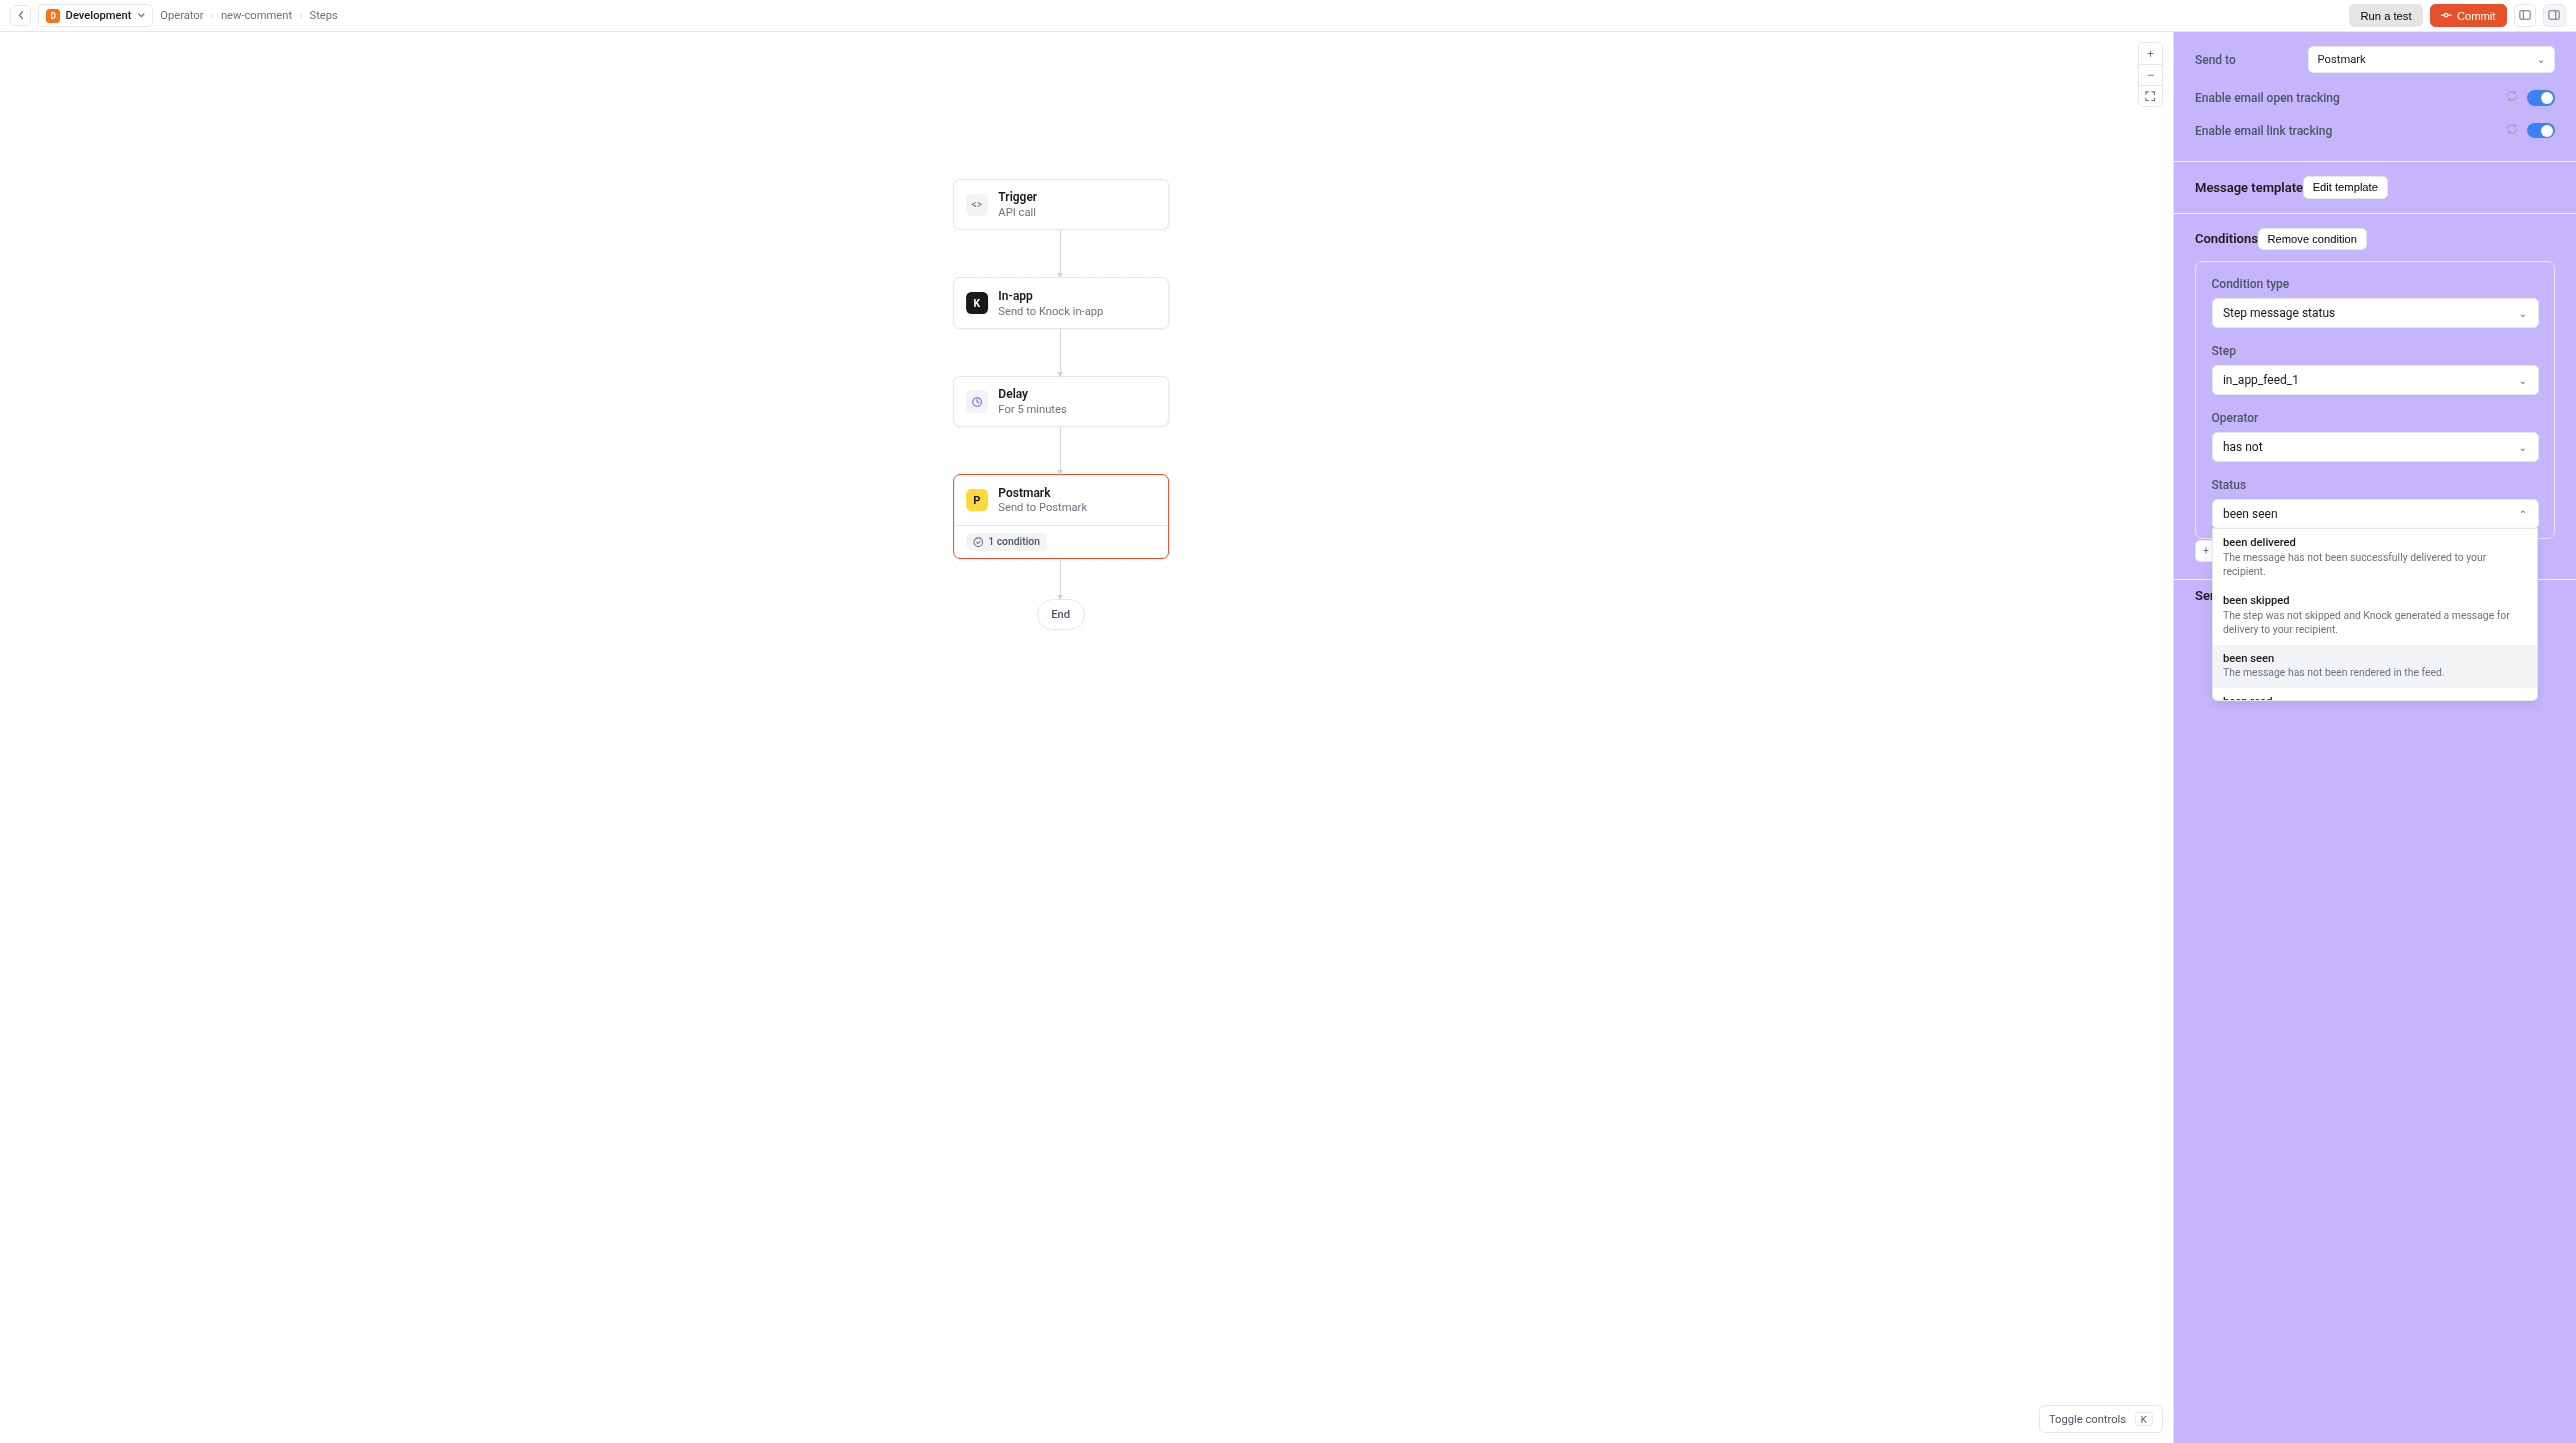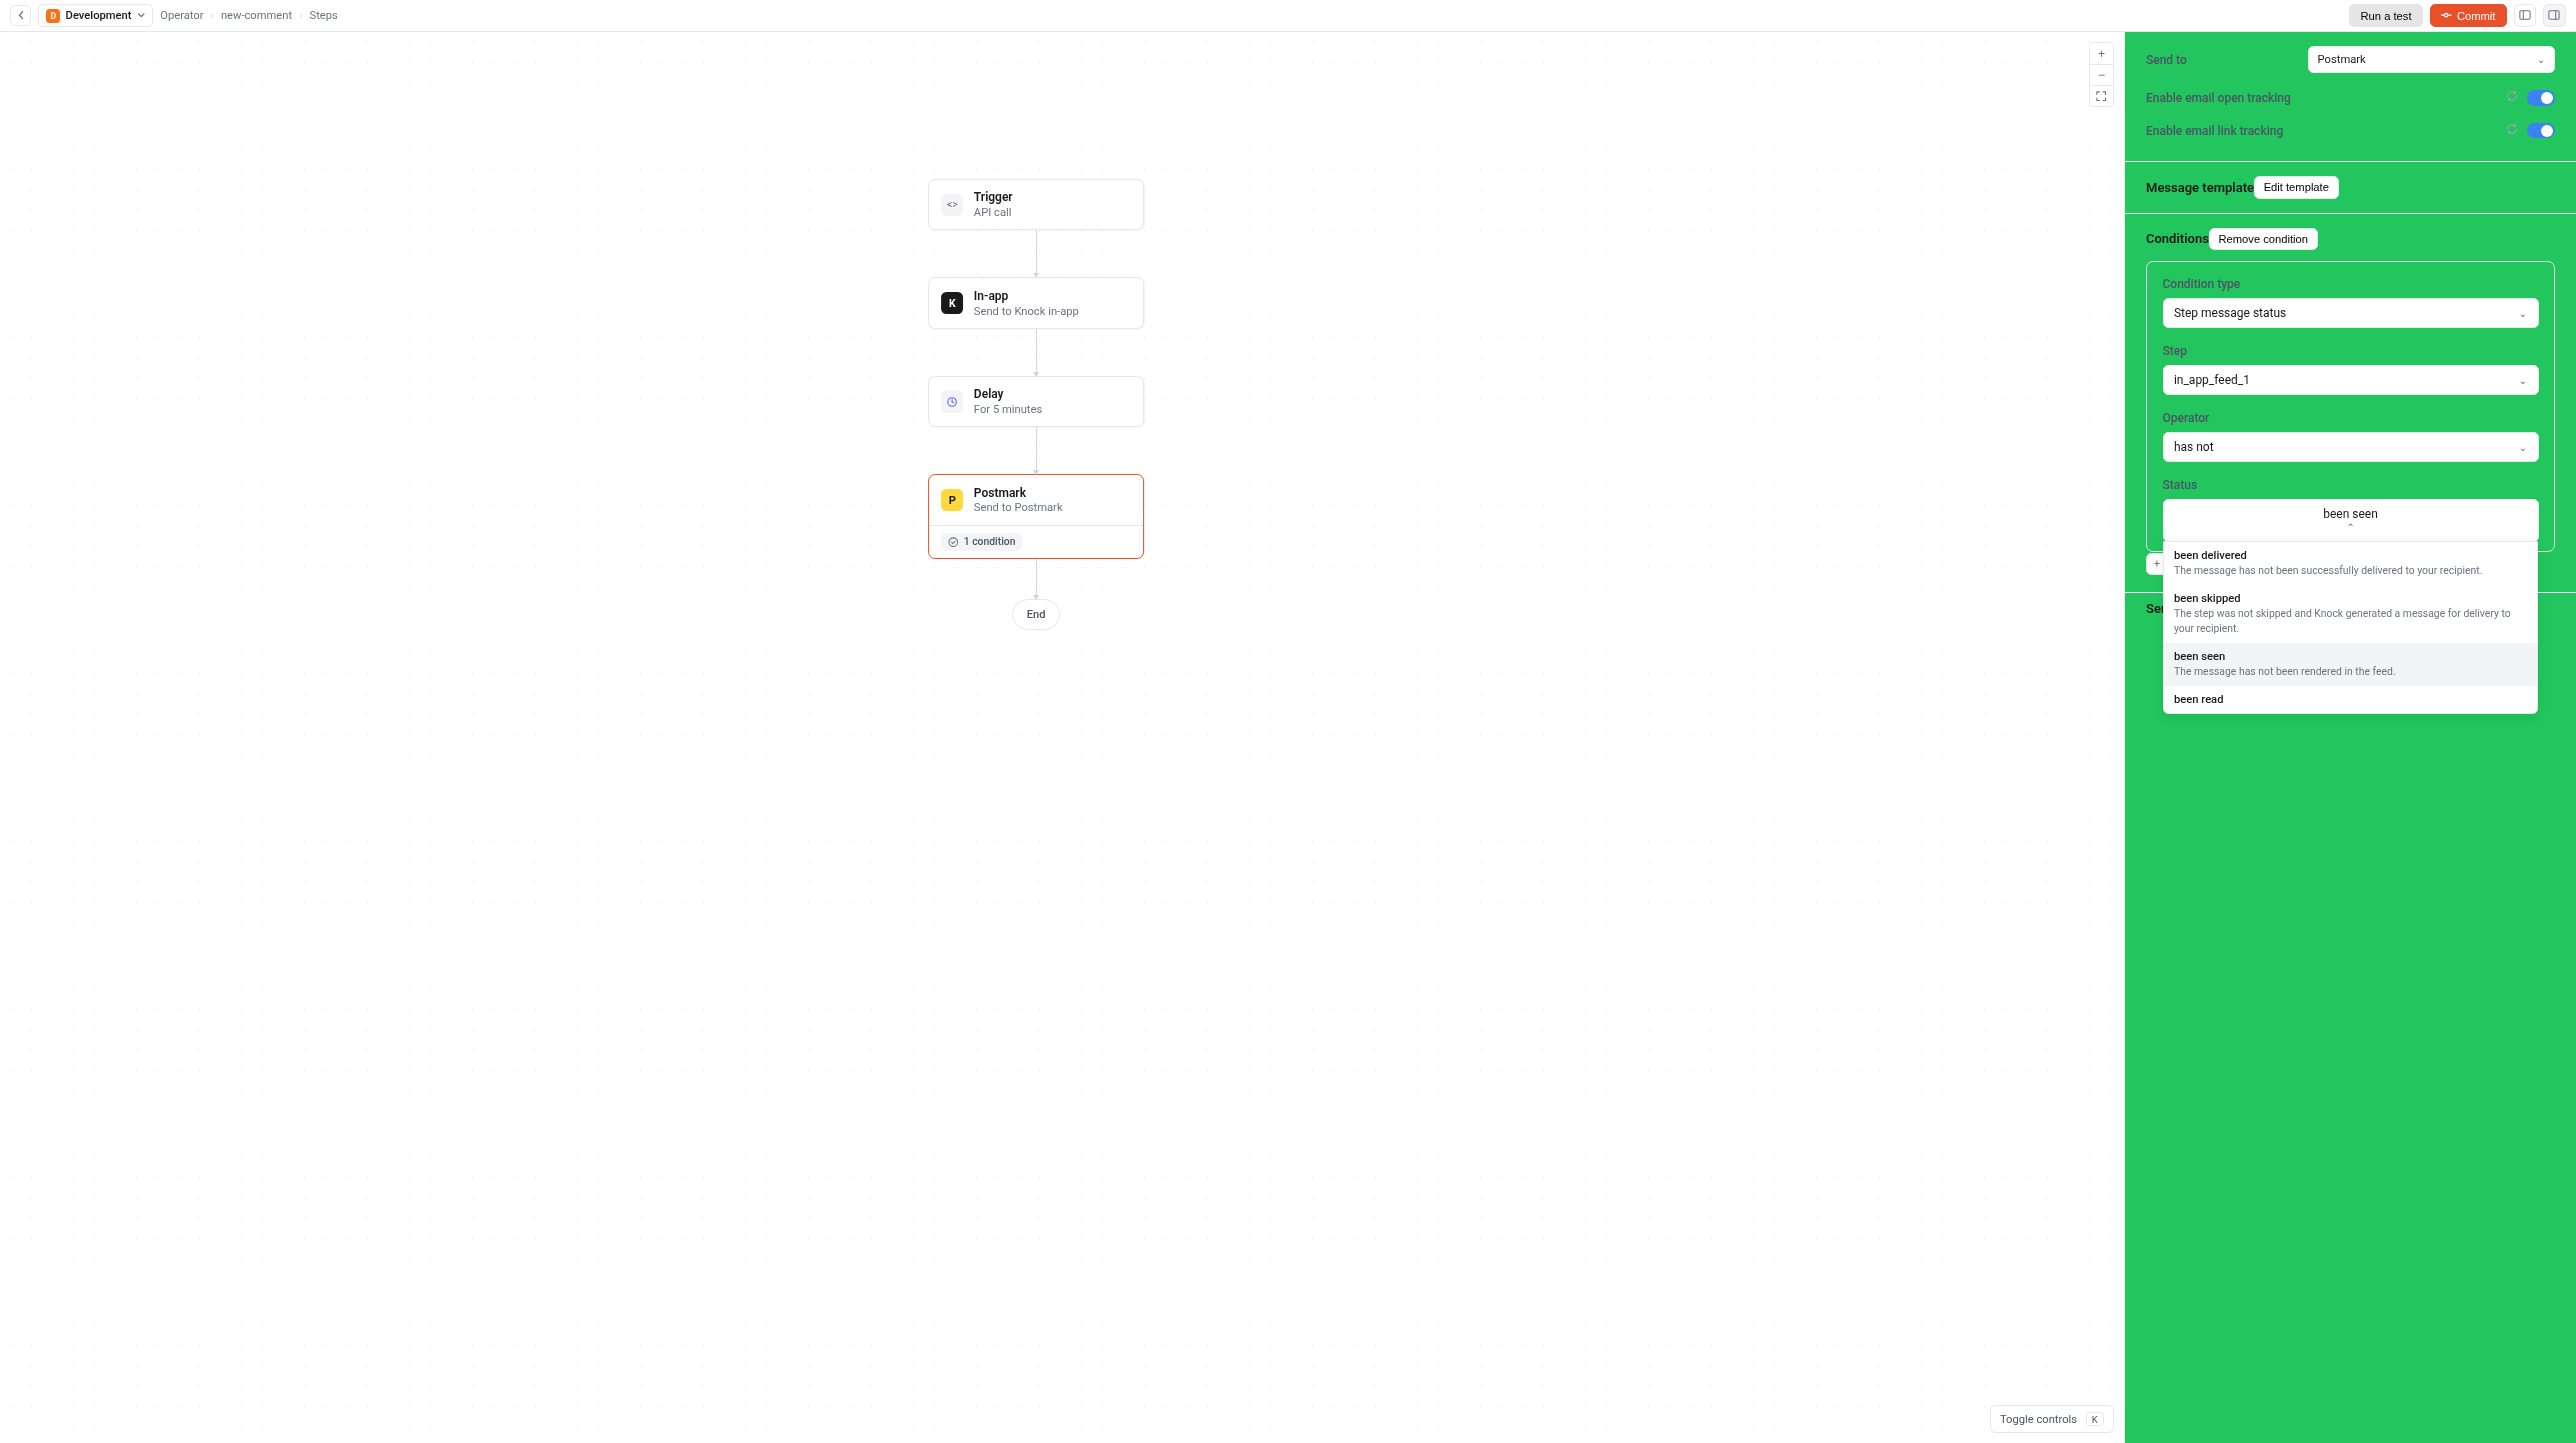--- a/index.html
+++ b/index.html
@@ -126,21 +126,21 @@
   display: flex; align-items: flex-end; gap: 8.6px;
   border: 0.9px solid #e5e7eb; border-radius: 5.2px; background: #fff;
   padding: 5.2px 8.6px; font-size: 11.2px; color: #4b5563;
 }
 .key-badge {
   border: 0.9px solid #e5e7eb; border-radius: 3.5px; padding: 0.9px 5.2px; font-size: 9.5px;
 }
 
 
 .side-panel {
-  width: 452px; border-left: 0.9px solid #e5e7eb; background: #22c55e;
+  width: 403px; border-left: 0.9px solid #e5e7eb; background: #c4b5fd;
   overflow-y: auto; display: flex; flex-direction: column;
 }
 .panel-section { padding: 14px 21px; }
 .panel-section.bordered { border-bottom: 0.9px solid #f3f4f6; }
 .field-row {
   display: flex; align-items: center; justify-content: space-between;
   margin-bottom: 8.6px;
 }
 .field-label { font-size: 12px; color: #4b5563; font-weight: 500; }
 .select {
@@ -170,21 +170,21 @@
   border: 0.9px solid #e5e7eb; border-radius: 7px; padding: 15.5px 15.5px 8.6px 15.5px;
   margin-top: 10.4px; position: relative;
 }
 .form-group { margin-bottom: 16px; }
 .form-label { font-size: 12px; font-weight: 500; color: #4b5563; margin-bottom: 7px; display: block; }
 .form-select {
   width: 100%; border: 0.9px solid #e5e7eb; border-radius: 5.2px; padding: 7px 10.4px;
   background: #fff; font-size: 12px; display: flex; align-items: center;
   justify-content: space-between; cursor: pointer;
 }
-.form-select.dd-open { position: relative; flex-direction: column; }
+.form-select.dd-open { position: relative; }
 .chevron { color: #6b7280; font-size: 10.4px; }
 .dropdown {
   position: absolute; left: -0.9px; right: -0.9px; top: 100%;
   border: 0.9px solid #e5e7eb; border-radius: 0 0 5.2px 5.2px; background: #fff;
   box-shadow: 0 3.5px 10.4px rgba(0,0,0,0.08); z-index: 10;
   max-height: 173px; overflow: hidden;
 }
 .dd-item { padding: 7px 10.4px; cursor: pointer; }
 .dd-item.selected { background: #f3f4f6; }
 .dd-item-title { font-size: 11.2px; font-weight: 500; color: #1a1a1a; margin-bottom: 1.7px; }

